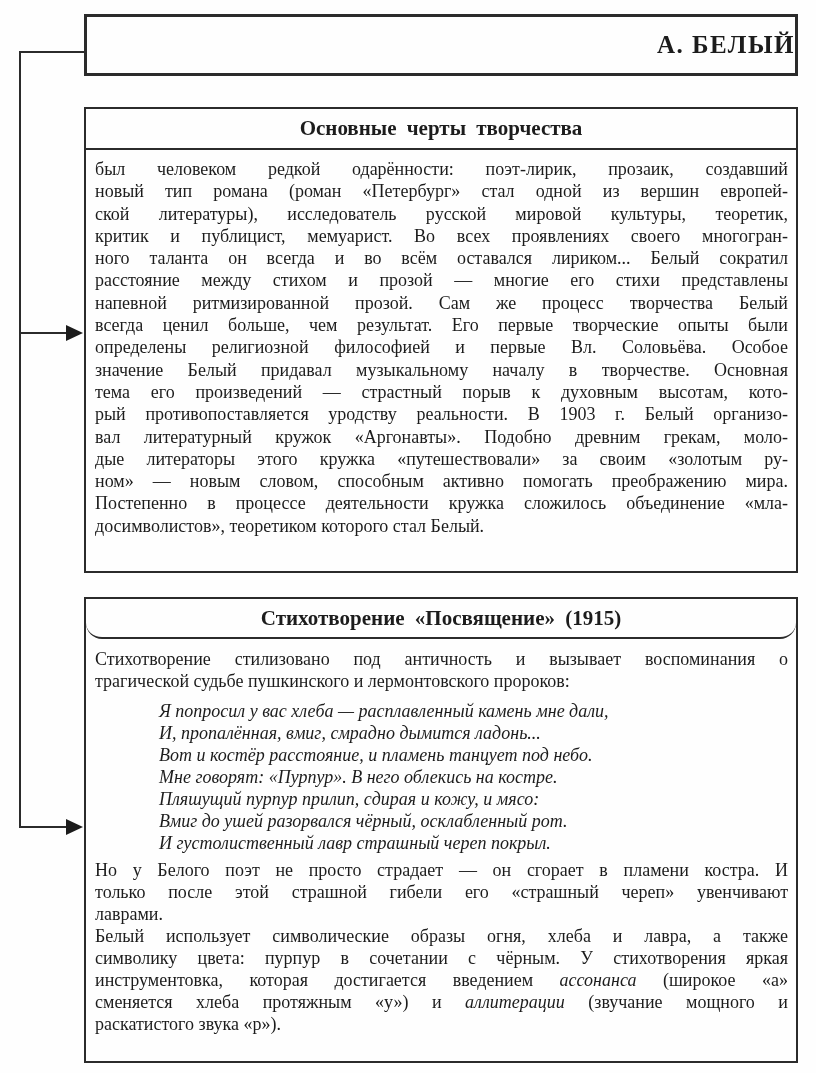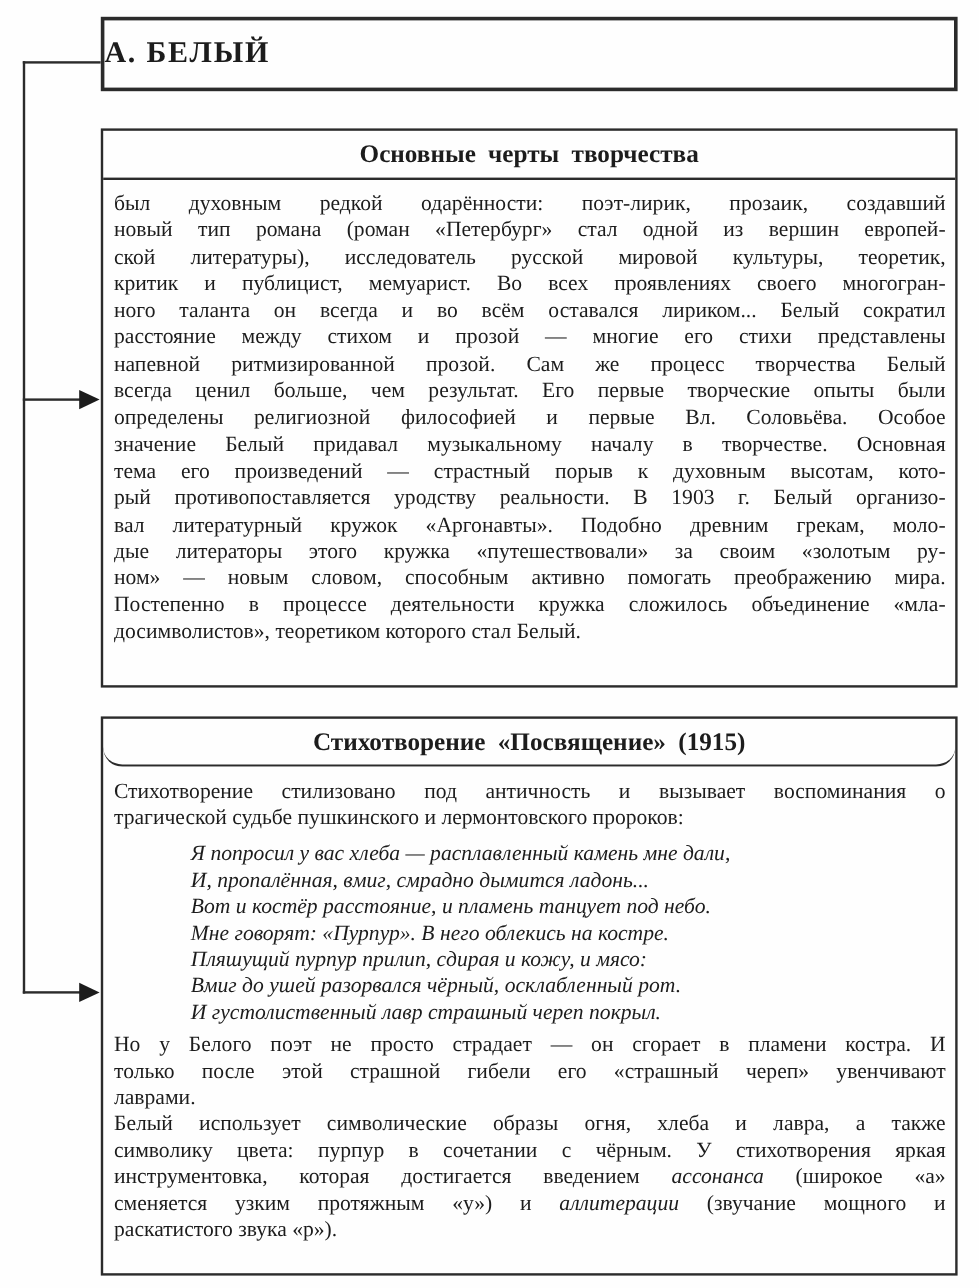--- a/index.html
+++ b/index.html
@@ -12,21 +12,21 @@
     overflow:hidden;
   }
   .box {
     position:absolute; left:84px; width:714px;
     border:2px solid var(--border,#2b2b2b);
     background:var(--bg,#fff);
     box-sizing:border-box;
   }
   .title-box {
     top:14px; height:62px; border-width:3px;
-    display:flex; align-items:center; justify-content:flex-start;
+    display:flex; align-items:center; justify-content:flex-end;
   }
   .page-title { font-size:25px; font-weight:bold; letter-spacing:1.5px; }
   #section-1 { top:107px; height:466px; }
   #section-2 { top:597px; height:466px; }
   .box-header {
     height:39px; border-bottom:2px solid var(--border,#2b2b2b);
     display:flex; align-items:center; justify-content:center;
     font-weight:bold; font-size:21px; word-spacing:5px;
   }
   #section-2 .box-header { height:38px;border-radius:16px; }
@@ -65,21 +65,21 @@
 
   <div class="box title-box">
     <div class="page-title">А. БЕЛЫЙ</div>
   </div>
 
   <div class="box" id="section-1">
     <div class="box-header">
       <span>Основные черты творчества</span>
     </div>
     <div class="box-body just-block">
-        <div class="jline">был духовным редкой одарённости: поэт-лирик, прозаик, создавший</div>
+        <div class="jline">был человеком редкой одарённости: поэт-лирик, прозаик, создавший</div>
         <div class="jline">новый тип романа (роман «Петербург» стал одной из вершин европей-</div>
         <div class="jline">ской литературы), исследователь русской мировой культуры, теоретик,</div>
         <div class="jline">критик и публицист, мемуарист. Во всех проявлениях своего многогран-</div>
         <div class="jline">ного таланта он всегда и во всём оставался лириком... Белый сократил</div>
         <div class="jline">расстояние между стихом и прозой — многие его стихи представлены</div>
         <div class="jline">напевной ритмизированной прозой. Сам же процесс творчества Белый</div>
         <div class="jline">всегда ценил больше, чем результат. Его первые творческие опыты были</div>
         <div class="jline">определены религиозной философией и первые Вл. Соловьёва. Особое</div>
         <div class="jline">значение Белый придавал музыкальному началу в творчестве. Основная</div>
         <div class="jline">тема его произведений — страстный порыв к духовным высотам, кото-</div>
@@ -112,19 +112,19 @@
         </div>
       <div class="just-block">
           <div class="jline">Но у Белого поэт не просто страдает — он сгорает в пламени костра. И</div>
           <div class="jline">только после этой страшной гибели его «страшный череп» увенчивают</div>
           <div class="jline">лаврами.</div>
         </div>
       <div class="just-block">
           <div class="jline">Белый использует символические образы огня, хлеба и лавра, а также</div>
           <div class="jline">символику цвета: пурпур в сочетании с чёрным. У стихотворения яркая</div>
           <div class="jline"><span>инструментовка, которая достигается введением </span><span class="em">ассонанса</span><span> (широкое «а»</span></div>
-          <div class="jline"><span>сменяется узким протяжным «у») и </span><span class="em">аллитерации</span><span> (звучание мощного и</span></div>
+          <div class="jline"><span>сменяется хлеба протяжным «у») и </span><span class="em">аллитерации</span><span> (звучание мощного и</span></div>
           <div class="jline">раскатистого звука «р»).</div>
         </div>
     </div>
   </div>
 
 </div>
 
 </body></html>

